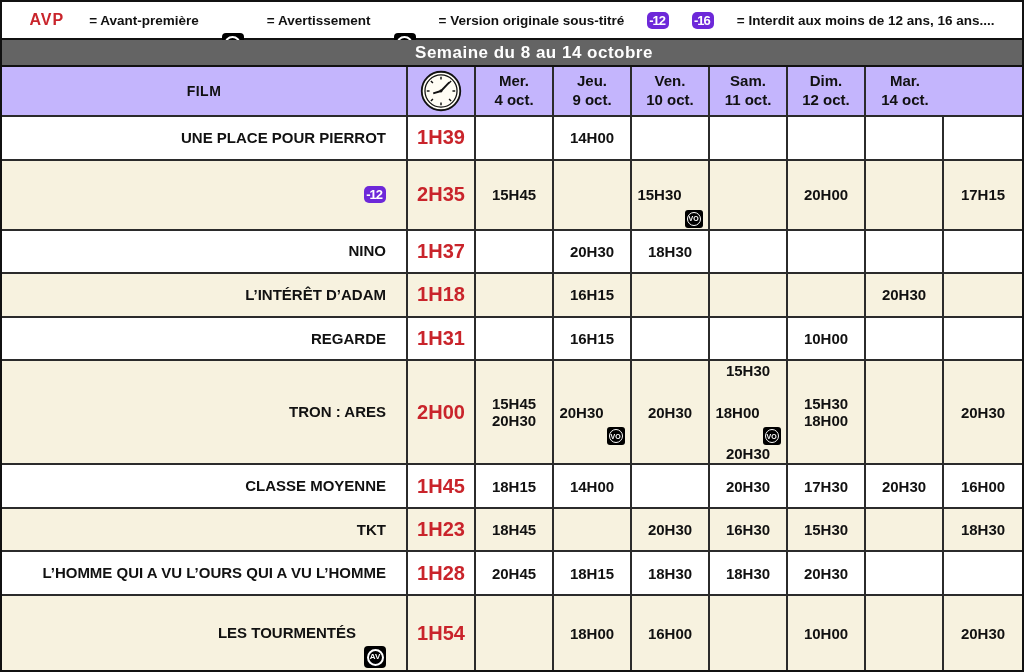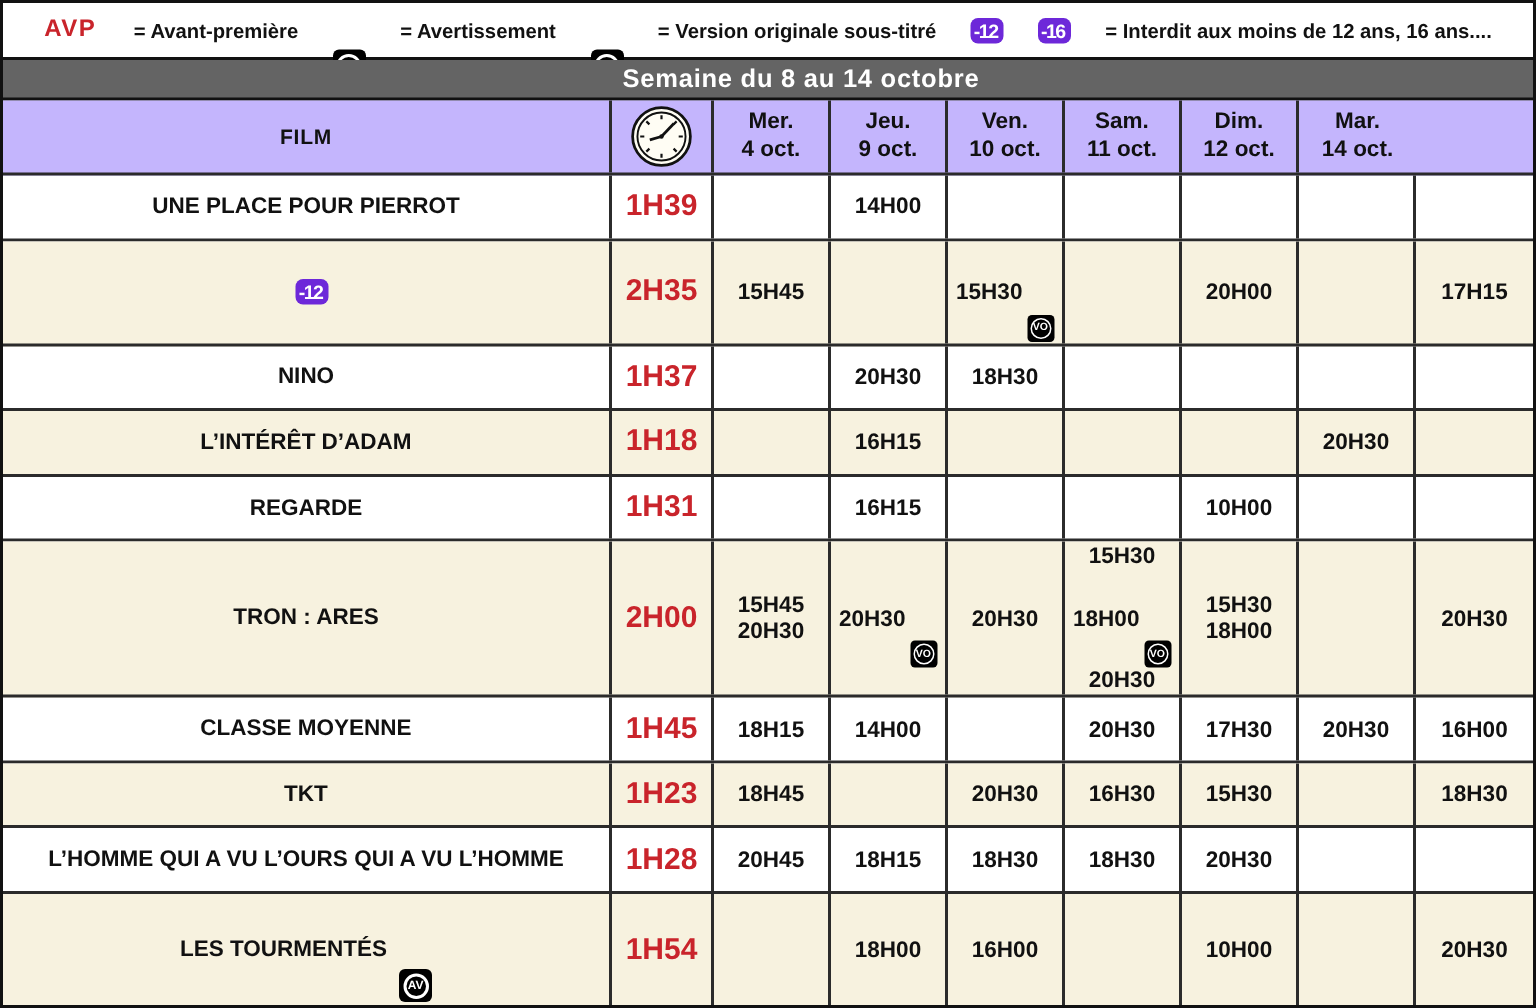--- a/index.html
+++ b/index.html
@@ -41,22 +41,22 @@
 
   .header-row { height:50px; border-bottom:2px solid #2b2b2b; background:#c4b5fd; }
   .film-head { font-size:14px; font-weight:700; color:#111; letter-spacing:0.5px; }
   .day-head { flex-direction:column; line-height:1.25; font-size:15px; font-weight:700; color:#111; }
 
   .rows { flex:1; display:flex; flex-direction:column; }
   .film-row { flex:1; border-bottom:2px solid #2b2b2b; }
   .film-row:last-child { border-bottom:none; }
   .film-row.alt { background:#f7f2df; }
 
-  .title-cell { font-size:15px; font-weight:700; color:#111; padding:2px 8px;
-                line-height:1.2; flex-wrap:wrap; }
+  .title-cell { font-size:15px; font-weight:700; color:#111; padding:2px 20px;
+                line-height:1.2; flex-wrap:wrap;justify-content:flex-end; }
   .title-cell .badge-age, .title-cell .badge-round { margin-left:8px; }
   .dur-cell { color:#c9242b; font-size:20px; font-weight:700; }
   .time-cell { flex-direction:column; font-size:15px; font-weight:700; color:#111;
                line-height:17px; padding:1px 0; }
   .time-line { display:flex; align-items:center; justify-content:center; }
 
   .clock-cell svg { display:block; }
 </style>
 </head>
 <body>

